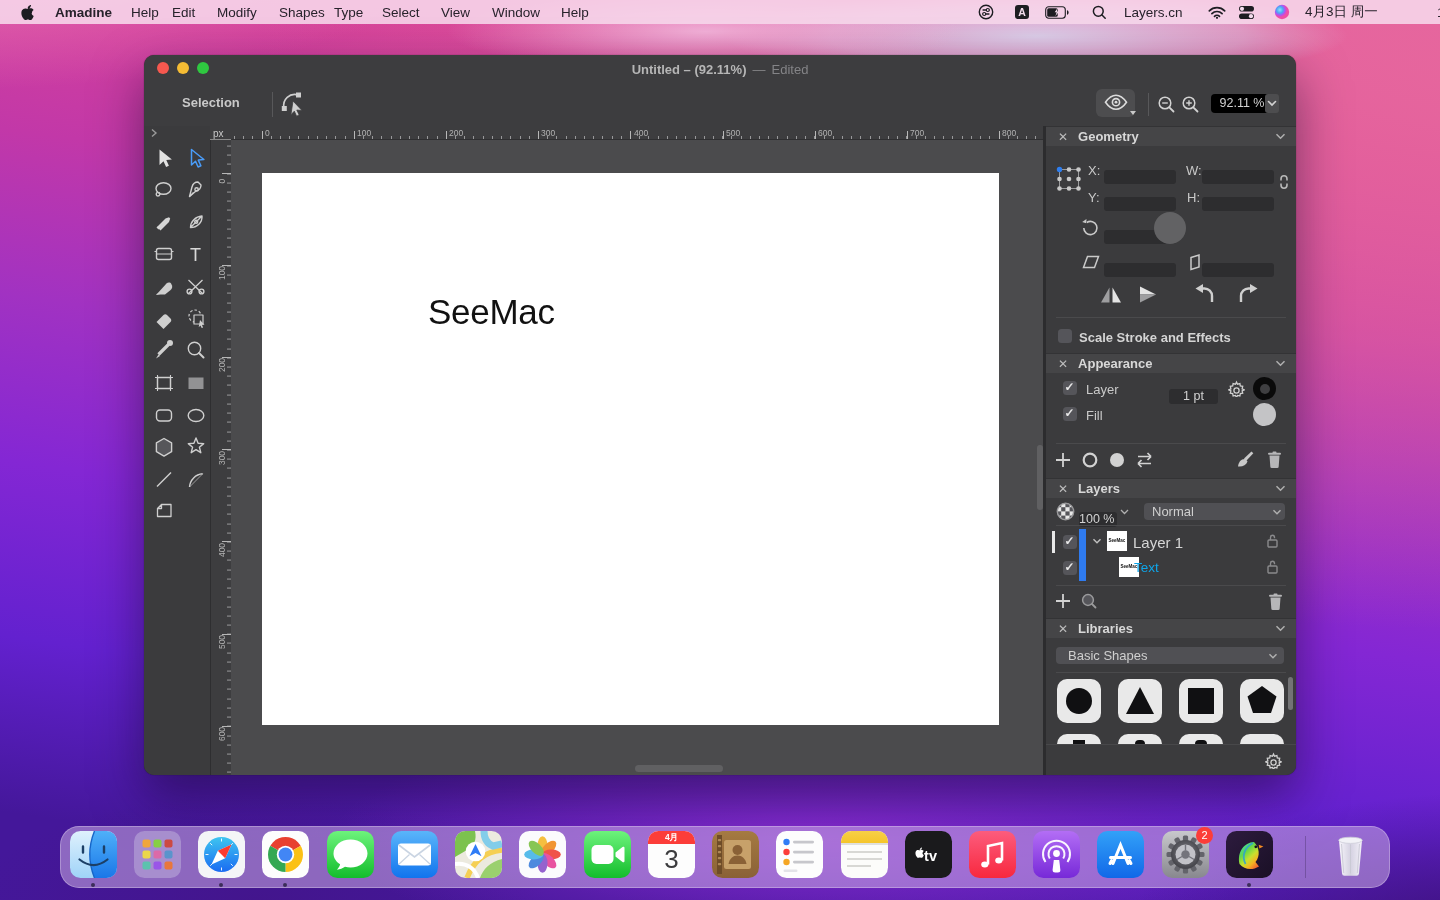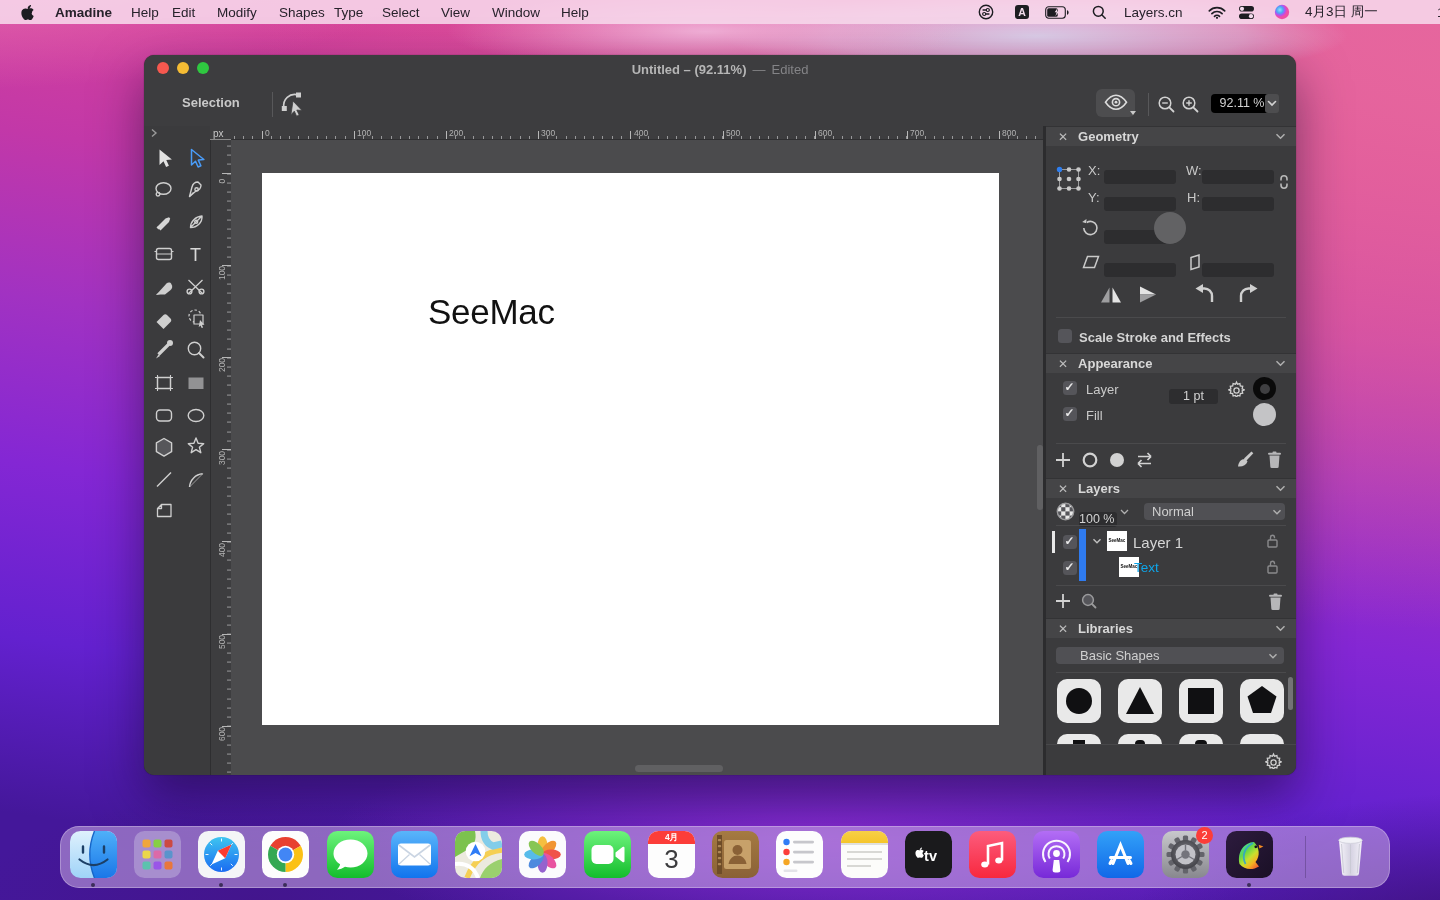--- a/index.html
+++ b/index.html
@@ -440,21 +440,21 @@
         <rect x="5.5" y="0.4" width="4" height="2" rx="0.8" fill="#b6b6b8"></rect>
       </svg>
 
     <div class="phead" style="top:492px">
         <span class="x">✕</span>
         <span class="t">Libraries</span>
       <svg class="chev" width="11" height="7" viewBox="0 0 11 7">
           <path d="M1.5 1.2 L5.5 5.2 L9.5 1.2" fill="none" stroke="#b0b0b0" stroke-width="1.5"></path>
         </svg>
       </div>
-    <div style="position:absolute;left:10px;top:521px;width:228px;height:17px;background:#505054;border-radius:4px;color:#cfcfcf;font-size:13px;line-height:17px;padding-left:24px">Basic Shapes</div>
+    <div style="position:absolute;left:10px;top:521px;width:228px;height:17px;background:#505054;border-radius:4px;color:#cfcfcf;font-size:13px;line-height:17px;padding-left:12px">Basic Shapes</div>
     <svg style="position:absolute;left:222px;top:527px" width="10" height="7" viewBox="0 0 10 7">
         <path d="M1.5 1.2 L5 4.8 L8.5 1.2" fill="none" stroke="#b0b0b0" stroke-width="1.4"></path>
       </svg>
     <div class="divider" style="top:546px"></div>
     <div class="tile" style="left:11px;top:553px">
         <div style="position:absolute;left:9px;top:9px;width:26px;height:26px;border-radius:50%;background:#101012"></div>
       </div>
     <div class="tile" style="left:72px;top:553px">
         <svg width="44" height="44">
           <path d="M22 8 L36 35 L8 35 z" fill="#101012"></path>

